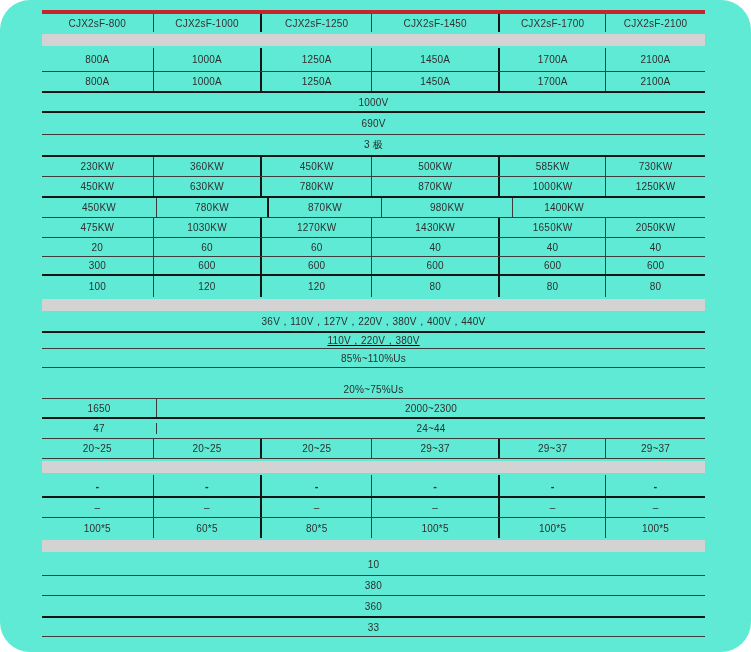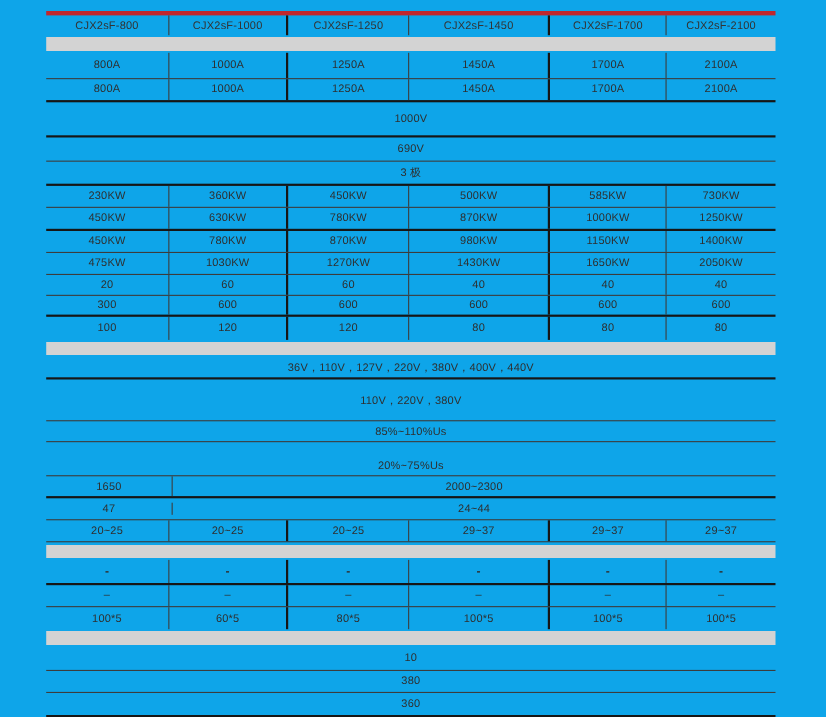--- a/index.html
+++ b/index.html
@@ -5,22 +5,23 @@
   html, body {
     margin: 0;
     padding: 0;
     background: #ffffff;
     font-family: "Liberation Sans", "DejaVu Sans", sans-serif;
   }
   .page {
     position: relative;
     width: 751px;
     height: 652px;
-    background: #0ea5e9;
+    background: #5eead4;
     overflow: hidden;
+    border-radius: 30px;
   }
   .spec-table {
     position: absolute;
     left: 42px;
     top: 10px;
     width: 663px;
   }
   .red-bar {
     height: 4px;
     width: 100%;
@@ -87,21 +88,21 @@
         <div class="cell c5 sep-thin">2100A</div>
       </div>
       <div class="row bb-thick" style="height: 21px;">
         <div class="cell c0 ">800A</div>
         <div class="cell c1 sep-thin">1000A</div>
         <div class="cell c2 sep-thick">1250A</div>
         <div class="cell c3 sep-thin">1450A</div>
         <div class="cell c4 sep-thick">1700A</div>
         <div class="cell c5 sep-thin">2100A</div>
       </div>
-      <div class="row bb-thick" style="height: 32px;">
+      <div class="row bb-thick" style="height: 20px;">
         <div class="full-cell">1000V</div>
       </div>
       <div class="row bb-thin" style="height: 22px;">
         <div class="full-cell">690V</div>
       </div>
       <div class="row bb-thick" style="height: 22px;">
         <div class="full-cell">3 极</div>
       </div>
       <div class="row bb-thin" style="height: 20px;">
         <div class="cell c0 ">230KW</div>
@@ -117,21 +118,20 @@
         <div class="cell c2 sep-thick">780KW</div>
         <div class="cell c3 sep-thin">870KW</div>
         <div class="cell c4 sep-thick">1000KW</div>
         <div class="cell c5 sep-thin">1250KW</div>
       </div>
       <div class="row bb-thin" style="height: 20px;">
         <div class="cell c0 ">450KW</div>
         <div class="cell c1 sep-thin">780KW</div>
         <div class="cell c2 sep-thick">870KW</div>
         <div class="cell c3 sep-thin">980KW</div>
-        <div class="cell c4 sep-thick">1150KW</div>
         <div class="cell c5 sep-thin">1400KW</div>
       </div>
       <div class="row bb-thin" style="height: 20px;">
         <div class="cell c0 ">475KW</div>
         <div class="cell c1 sep-thin">1030KW</div>
         <div class="cell c2 sep-thick">1270KW</div>
         <div class="cell c3 sep-thin">1430KW</div>
         <div class="cell c4 sep-thick">1650KW</div>
         <div class="cell c5 sep-thin">2050KW</div>
       </div>
@@ -156,21 +156,21 @@
         <div class="cell c1 sep-thin">120</div>
         <div class="cell c2 sep-thick">120</div>
         <div class="cell c3 sep-thin">80</div>
         <div class="cell c4 sep-thick">80</div>
         <div class="cell c5 sep-thin">80</div>
       </div>
       <div class="row gray-band" style="height: 16px; background: content-box rgb(211, 211, 211);"></div>
       <div class="row bb-thick" style="height: 20px;">
         <div class="full-cell">36V，110V，127V，220V，380V，400V，440V</div>
       </div>
-      <div class="row bb-thin" style="height: 38px;">
+      <div class="row bb-thin" style="height: 16px; text-decoration: underline;">
         <div class="full-cell">110V，220V，380V</div>
       </div>
       <div class="row bb-thin" style="height: 19px;">
         <div class="full-cell">85%~110%Us</div>
       </div>
       <div class="row bb-thin" style="height: 19px; margin-top: 12px;">
         <div class="full-cell">20%~75%Us</div>
       </div>
       <div class="row bb-thick" style="height: 20px;">
         <div class="cell c0">1650</div>

